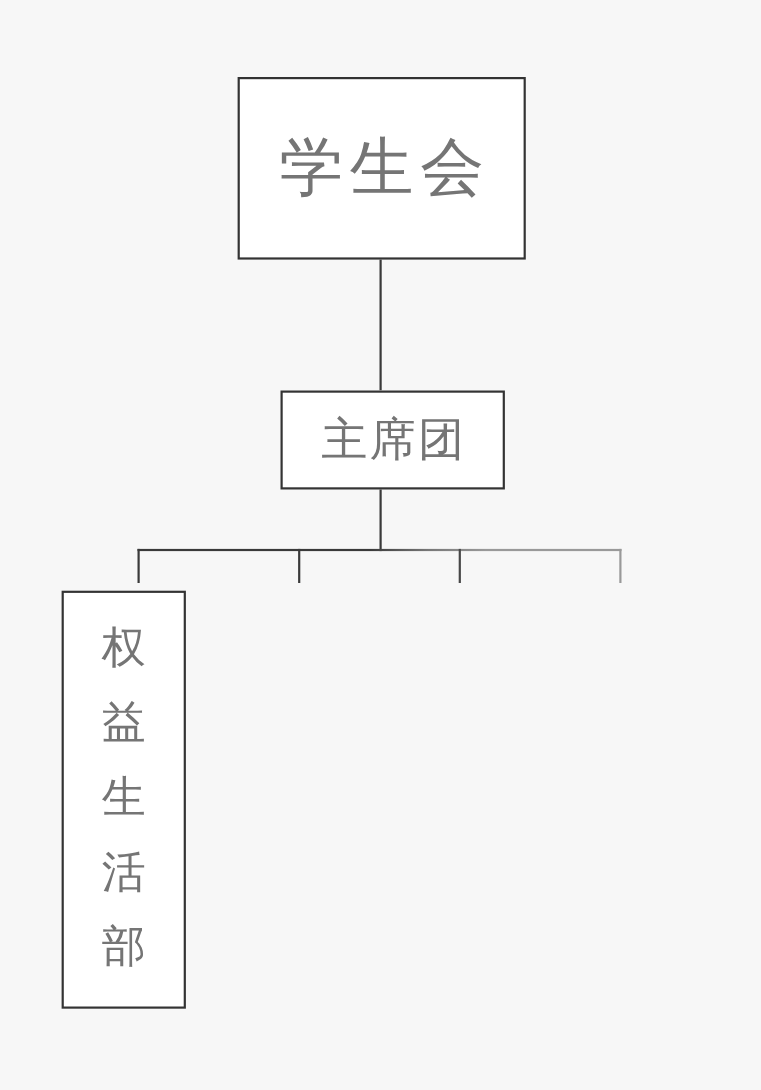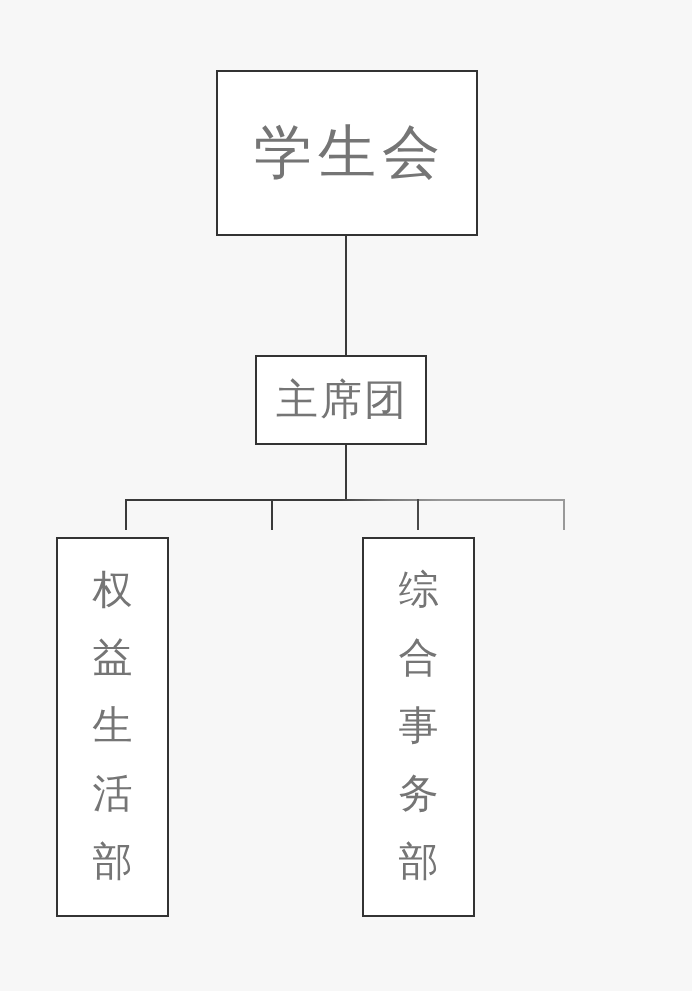--- a/index.html
+++ b/index.html
@@ -37,21 +37,21 @@
   .root-box {
     left: 216px; top: 70px;
     width: 262px; height: 166px;
     font-size: 58px;
     letter-spacing: 6px;
     text-indent: 6px;
   }
 
   .mid-box {
     left: 255px; top: 355px;
-    width: 172px; height: 90px;
+    width: 204px; height: 90px;
     font-size: 42px;
     letter-spacing: 2px;
     text-indent: 2px;
   }
 
   .dept-box {
     top: 537px;
     width: 113px; height: 380px;
     align-items: flex-start;
   }
@@ -115,18 +115,15 @@
   <div class="connector stub stub-1"></div>
   <div class="connector stub stub-2"></div>
   <div class="connector stub stub-3"></div>
   <div class="connector stub stub-4"></div>
 
   <div class="node dept-box dept-1">
     <div class="vtext">权益生活部</div>
   </div>
 
 
-  <div class="node dept-box dept-3">
-    <div class="vtext">综合事务部</div>
-  </div>
 
 
 </div>
 
 </body></html>

